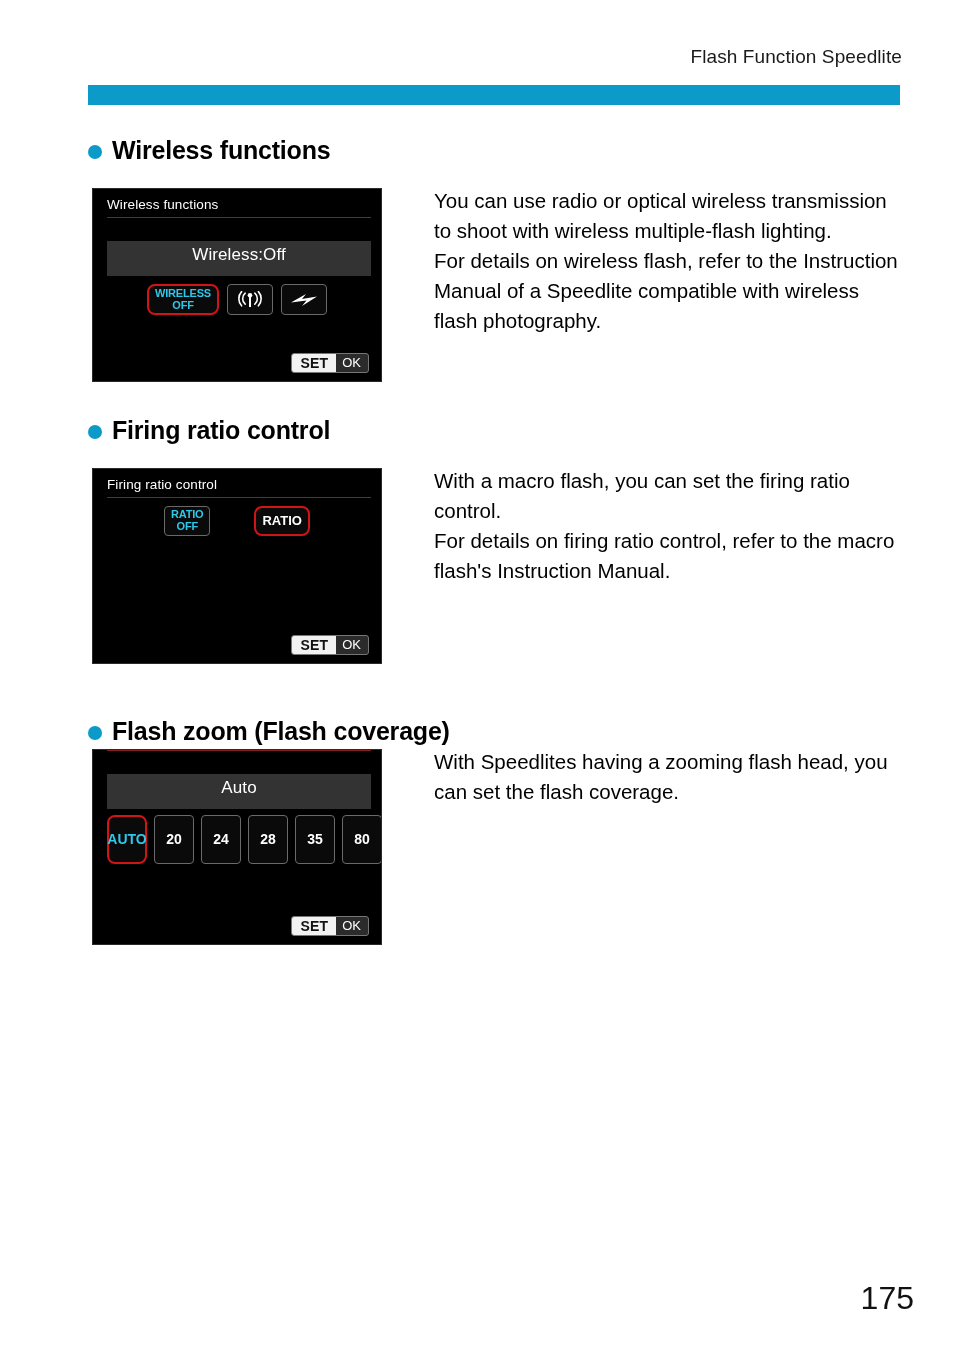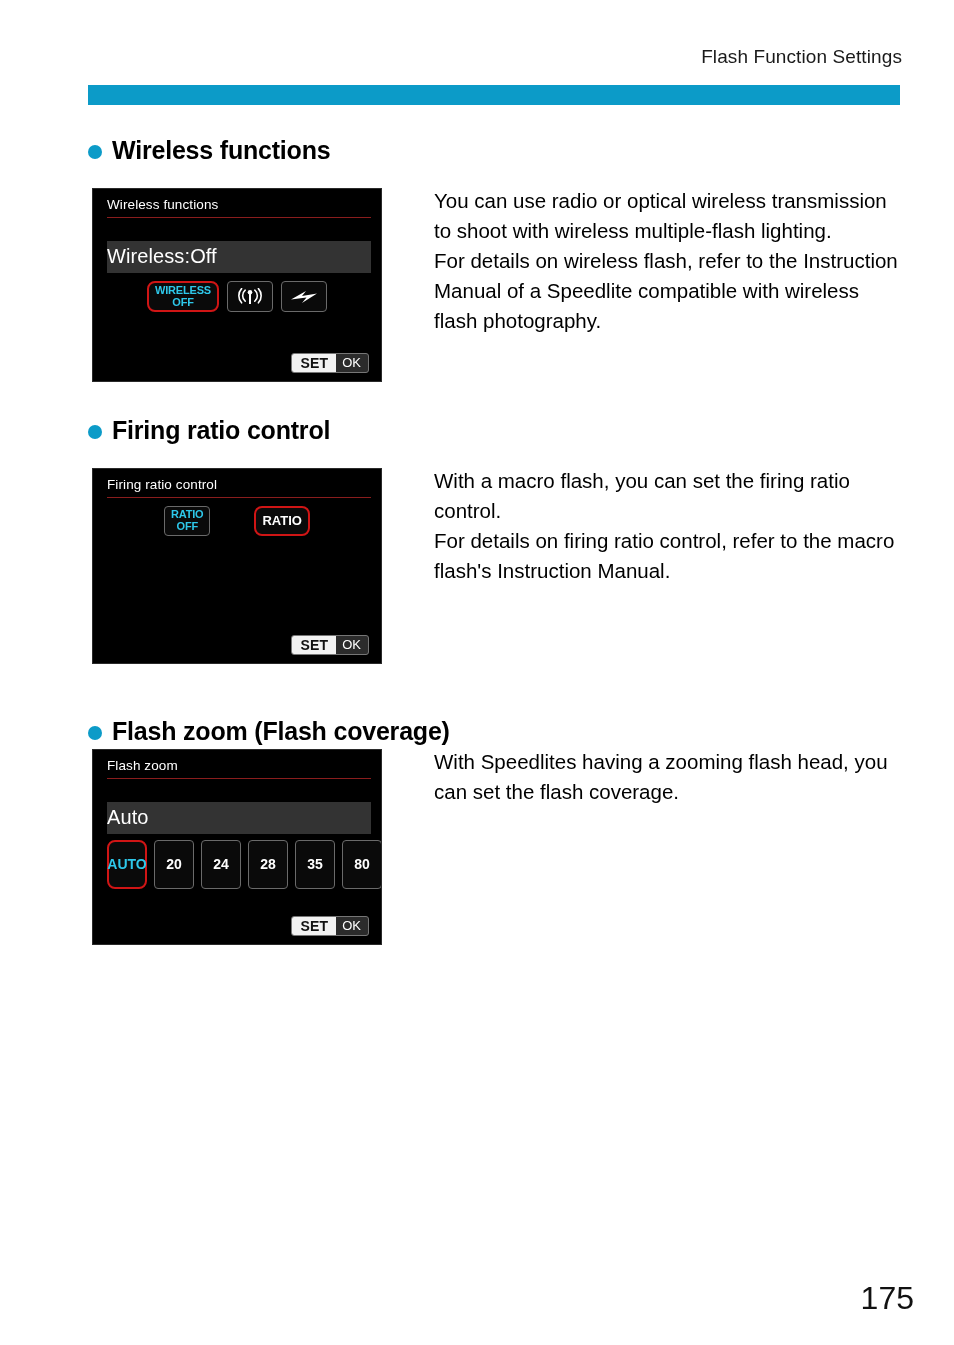--- a/index.html
+++ b/index.html
@@ -81,22 +81,23 @@
     letter-spacing: 0.1px;
   }
   .screen-title-rule {
     height: 1px;
     background: #8a1d1d;
     margin: 0 10px 0 14px;
   }
   .screen-value-bar {
     background: #333333;
     color: #ffffff;
-    font-size: 20px;
-    padding: 4px 0 5px;
+    font-size: 17px;
+    text-align: center;
+    padding: 4px 0 11px;
     margin: 23px 10px 0 14px;
     letter-spacing: 0.1px;
   }
 
   
   .chip-row {
     display: flex;
     gap: 8px;
     padding-left: 14px;
     margin-top: 7px;
@@ -168,21 +169,21 @@
     right: 40px;
     bottom: 28px;
     font-size: 32px;
     color: #111;
     margin-top: 48px;
   }
 </style>
 </head>
 <body>
 
-<div class="page-header">Flash Function Settings</div>
+<div class="page-header">Flash Function Speedlite</div>
 <div class="header-rule"></div>
 
 <div class="section-heading" style="top:136px;">
   <span class="bullet"></span>
   <span>Wireless functions</span>
 </div>
 
 <div class="screen" style="top:188px; height:194px;">
   <div class="screen-title">Wireless functions</div>
   <div class="screen-title-rule"></div>
@@ -254,21 +255,20 @@
 
 <div class="body-text" style="top: 466px; white-space: pre-line;">With a macro flash, you can set the firing ratio control.
 For details on firing ratio control, refer to the macro flash's Instruction Manual.</div>
 
 <div class="section-heading" style="top:717px;">
   <span class="bullet"></span>
   <span>Flash zoom (Flash coverage)</span>
 </div>
 
 <div class="screen" style="top:749px; height:196px;">
-  <div class="screen-title">Flash zoom</div>
   <div class="screen-title-rule"></div>
   <div class="screen-value-bar">Auto</div>
 
   <div class="chip-row tight" style="margin-top:6px;">
     <div class="chip zoom-chip cyan selected">AUTO</div>
     <div class="chip zoom-chip">20</div>
     <div class="chip zoom-chip">24</div>
     <div class="chip zoom-chip">28</div>
     <div class="chip zoom-chip">35</div>
     <div class="chip zoom-chip">80</div>

